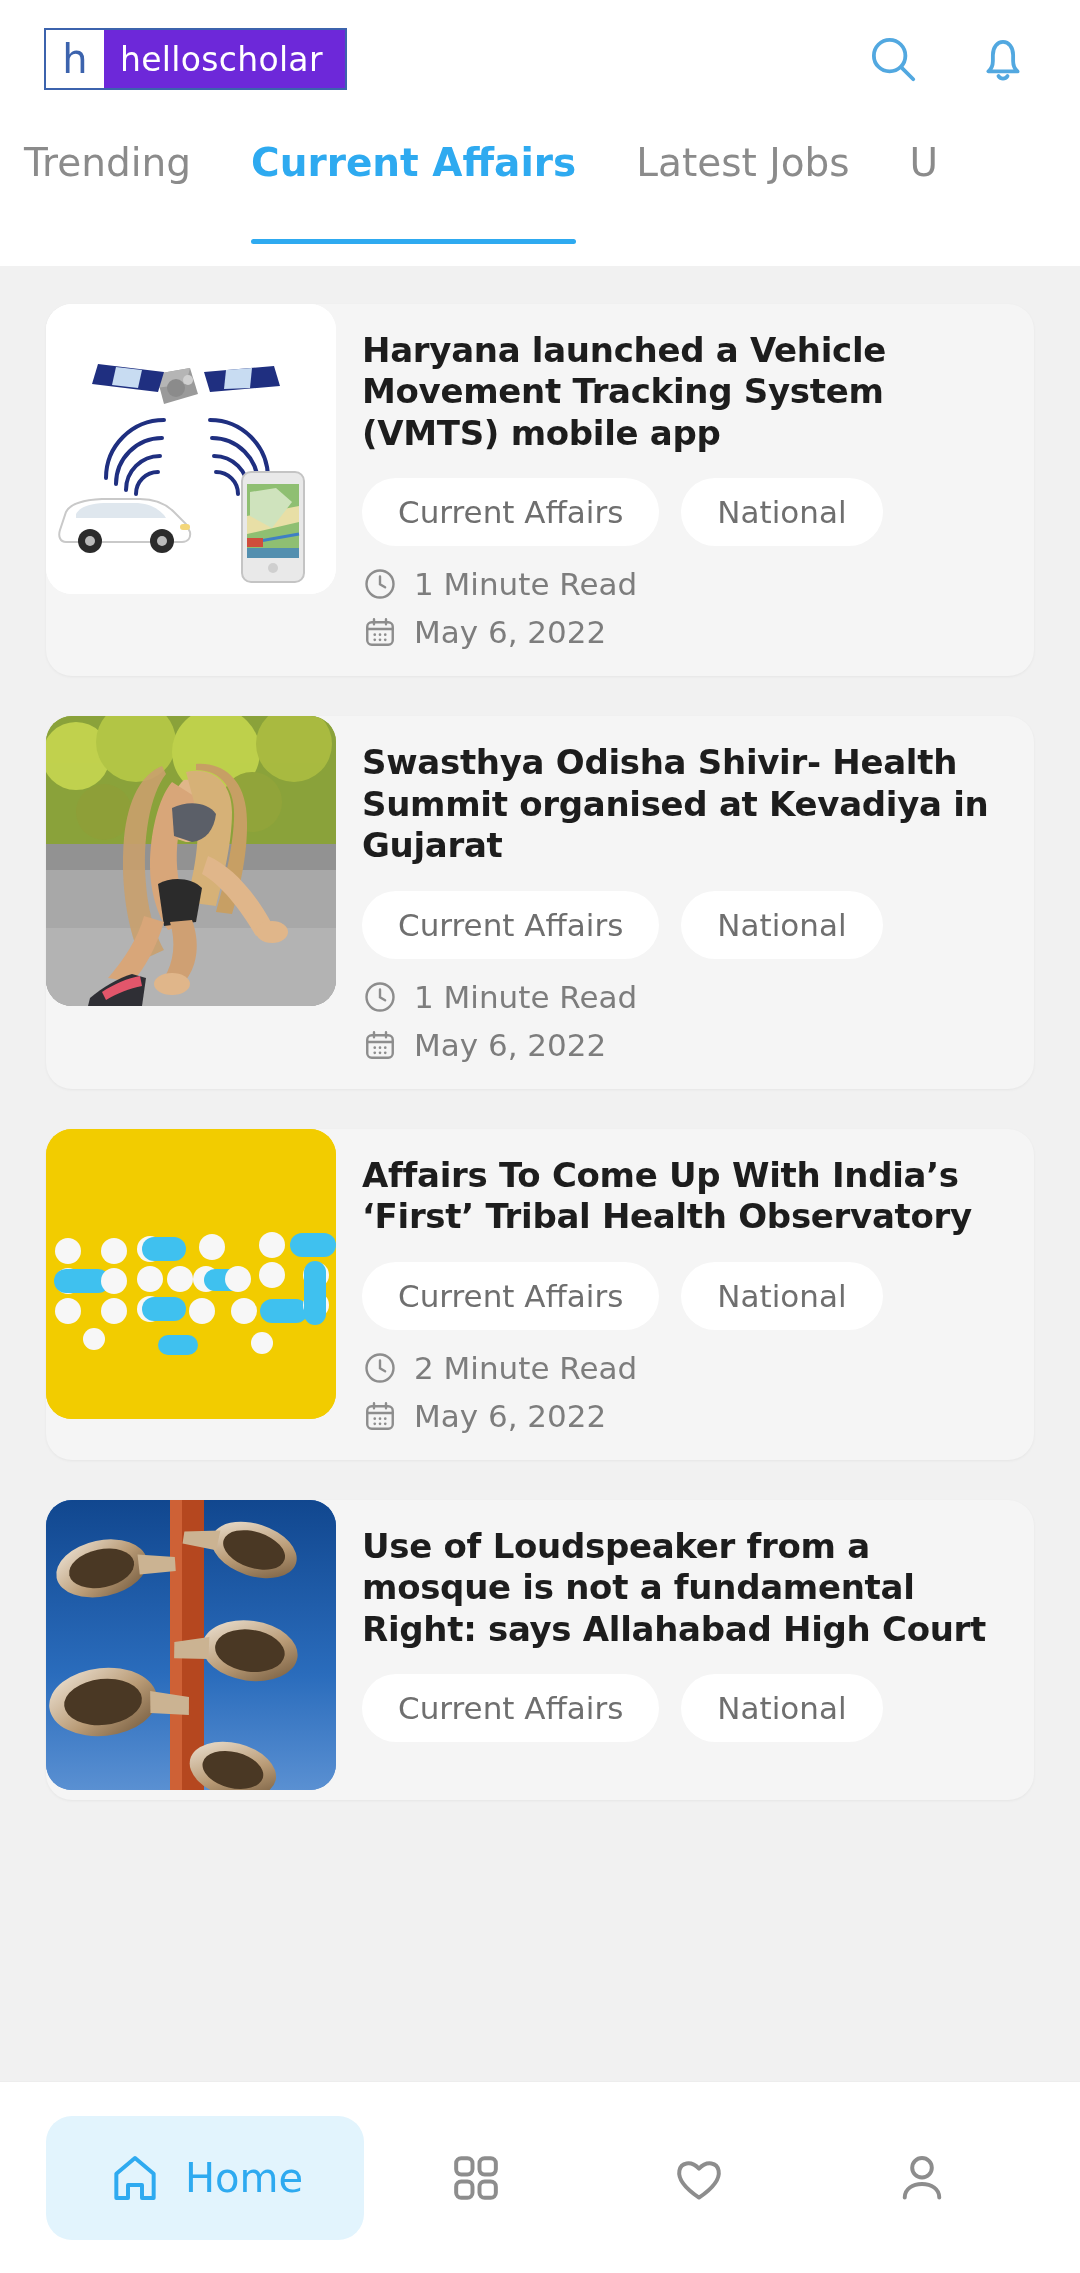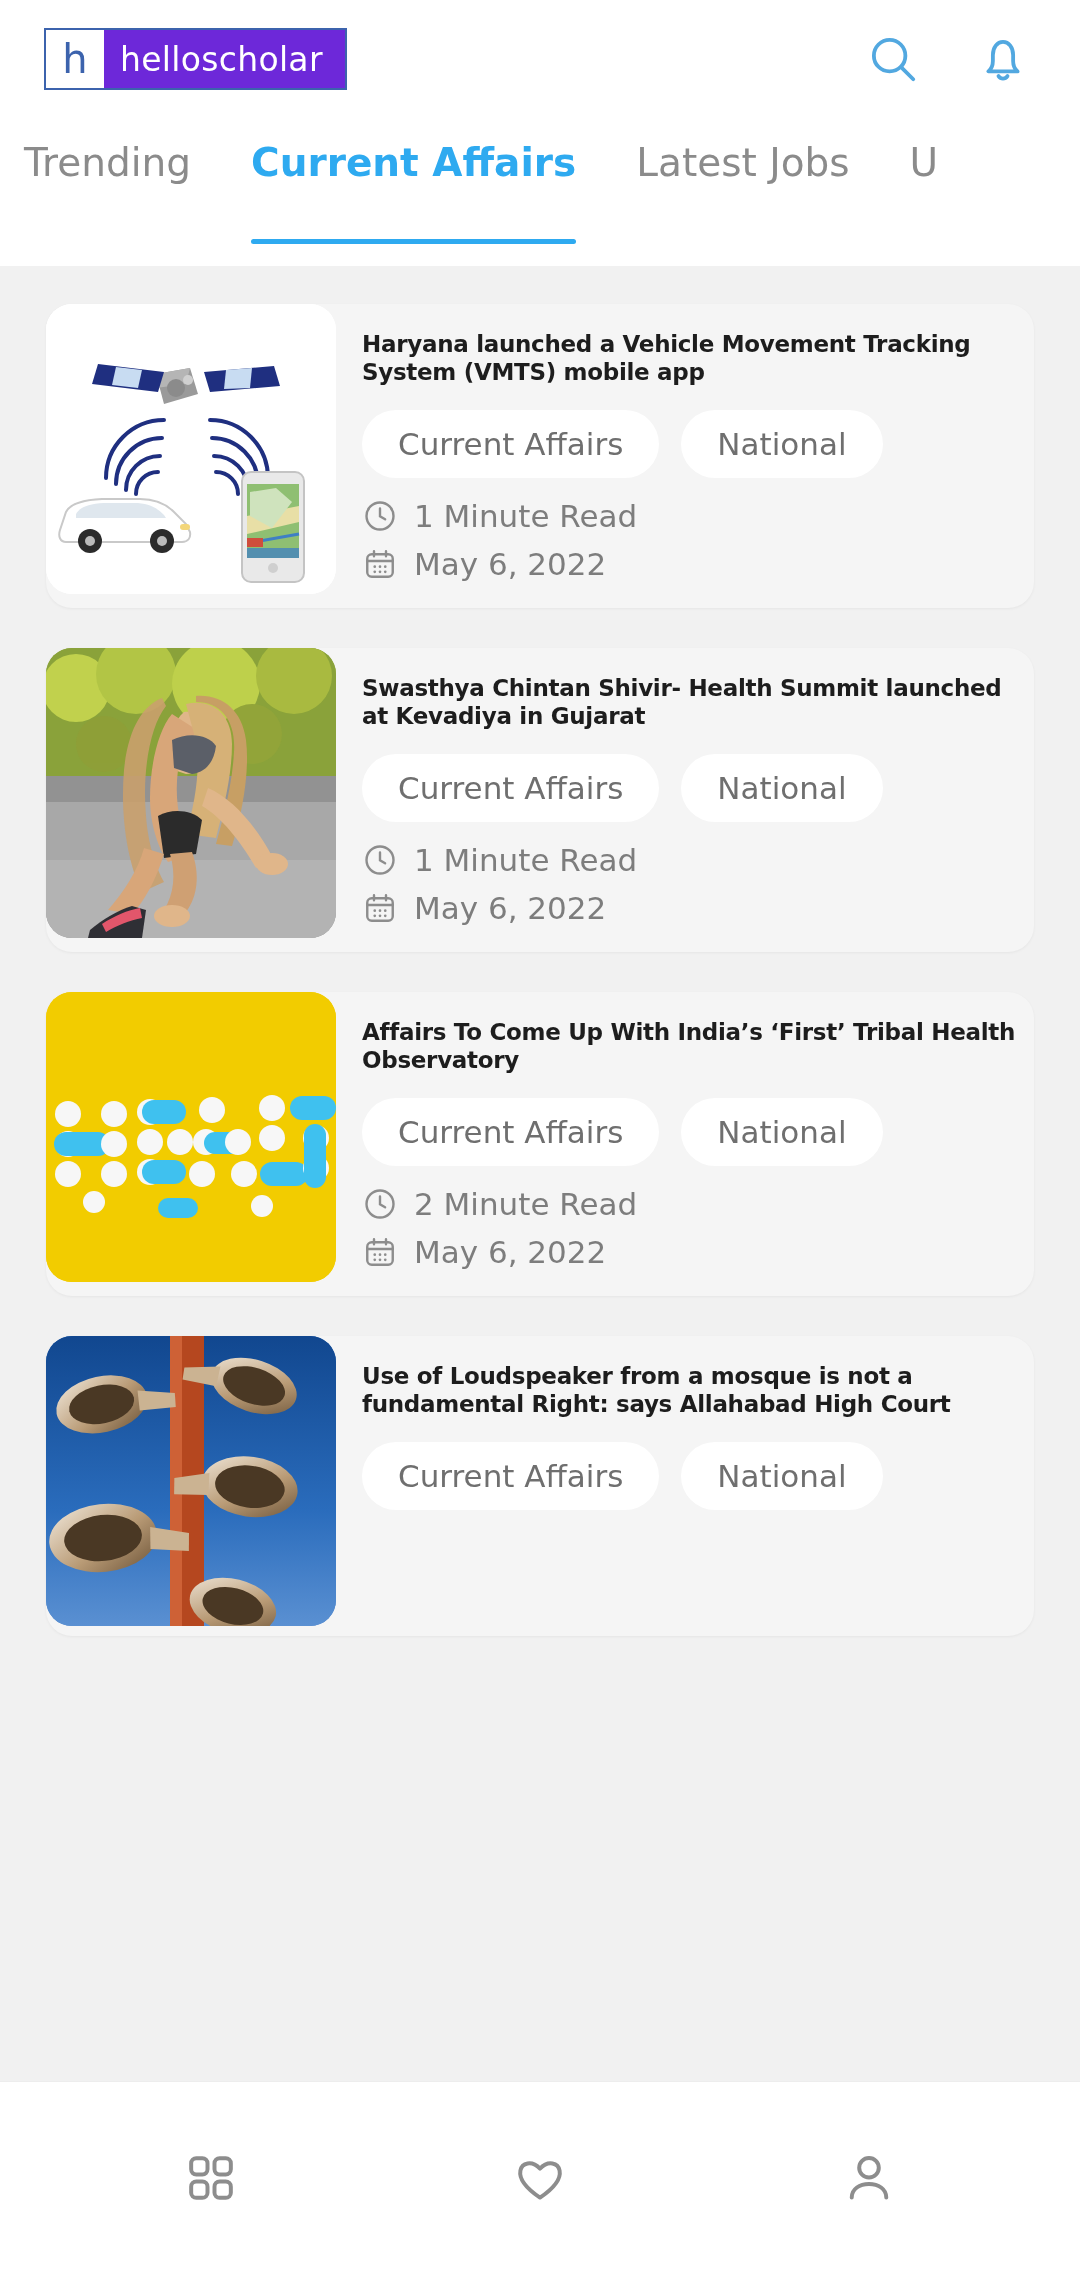--- a/index.html
+++ b/index.html
@@ -130,21 +130,21 @@
     align-self: flex-start;
     height: 290px;
     margin-left: 0;
   }
   .card-body {
     flex: 1 1 auto;
     padding: 26px 10px 26px 26px;
     min-width: 0;
   }
   .card-title {
-    font-size: 23px;
+    font-size: 34px;
     line-height: 1.22;
     font-weight: bold;
     color: #1d1d1d;
     font-family: "DejaVu Sans", sans-serif;
     letter-spacing: -0.3px;
   }
   .tag-row {
     display: flex;
     gap: 22px;
     margin-top: 24px;
@@ -379,21 +379,21 @@
               <path d="M86 258 C72 262 56 272 44 282 L42 290 L96 290 L100 262 Z" fill="#2f2f35"></path>
               <path d="M56 276 C68 268 82 262 94 260 L96 270 C84 272 70 278 60 284 Z" fill="#e2566b"></path>
 
               <ellipse cx="226" cy="216" rx="16" ry="11" fill="#e0b68a"></ellipse>
               <ellipse cx="126" cy="268" rx="18" ry="11" fill="#e0b68a"></ellipse>
             </g>
           </svg>
         </div>
       </div>
       <div class="card-body">
-        <div class="card-title">Swasthya Chintan Shivir- Health Summit launched at Kevadiya in Gujarat</div>
+        <div class="card-title">Swasthya Odisha Shivir- Health Summit organised at Kevadiya in Gujarat</div>
         <div class="tag-row">
           <div class="tag">Current Affairs</div>
           <div class="tag">National</div>
         </div>
         <div class="meta-row">
           <svg class="meta-icon" viewBox="0 0 24 24" fill="none" stroke="#8d8d8d" stroke-width="1.6" stroke-linecap="round">
             <circle cx="12" cy="12" r="9"></circle>
               <path d="M12 7v5.2l3.4 2"></path>
           </svg>
           <span>1 Minute Read</span>
@@ -545,20 +545,26 @@
         <div class="tag-row">
           <div class="tag">Current Affairs</div>
           <div class="tag">National</div>
         </div>
       </div>
     </div>
 
   </div>
 
   <div class="bottom-nav">
+    <div class="nav-item home">
+      <svg class="nav-icon" viewBox="0 0 24 24" fill="none" stroke="#2eaaf0" stroke-width="1.7" stroke-linecap="round" stroke-linejoin="round">
+        <path d="M4 10.2 L12 3.4 L20 10.2 V20.6 H15 V15 H9 V20.6 H4 Z"></path>
+      </svg>
+      <span class="nav-label">Home</span>
+    </div>
     <div class="nav-item">
       <svg class="nav-icon" viewBox="0 0 24 24" fill="none" stroke="#8d8d8d" stroke-width="1.7">
         <rect x="3.5" y="3.5" width="7" height="7" rx="2.2"></rect>
         <rect x="13.5" y="3.5" width="7" height="7" rx="2.2"></rect>
         <rect x="3.5" y="13.5" width="7" height="7" rx="2.2"></rect>
         <rect x="13.5" y="13.5" width="7" height="7" rx="2.2"></rect>
       </svg>
     </div>
     <div class="nav-item">
       <svg class="nav-icon" viewBox="0 0 24 24" fill="none" stroke="#8d8d8d" stroke-width="1.7" stroke-linejoin="round">

